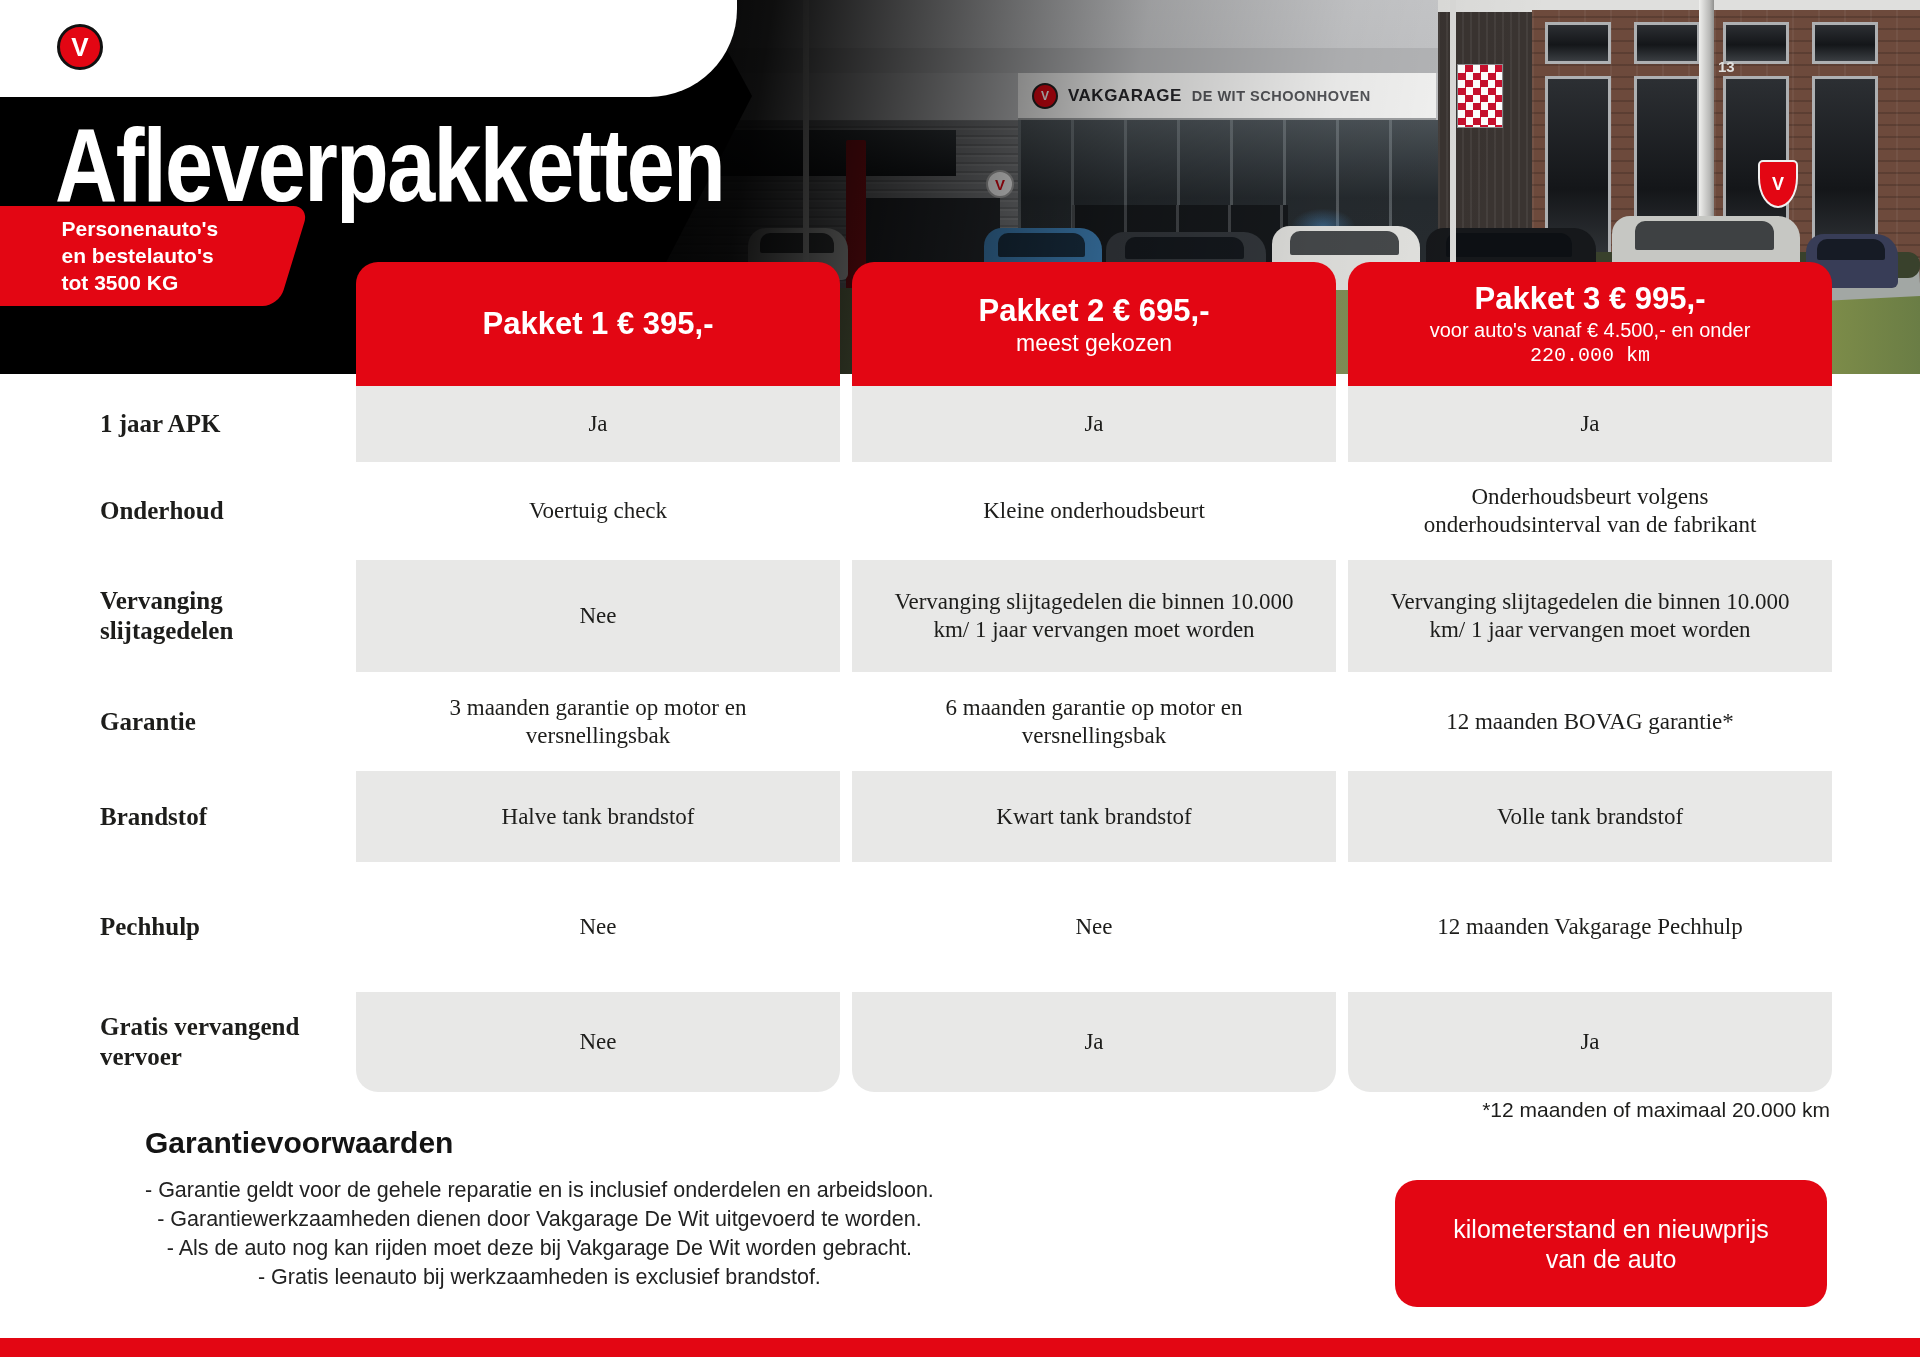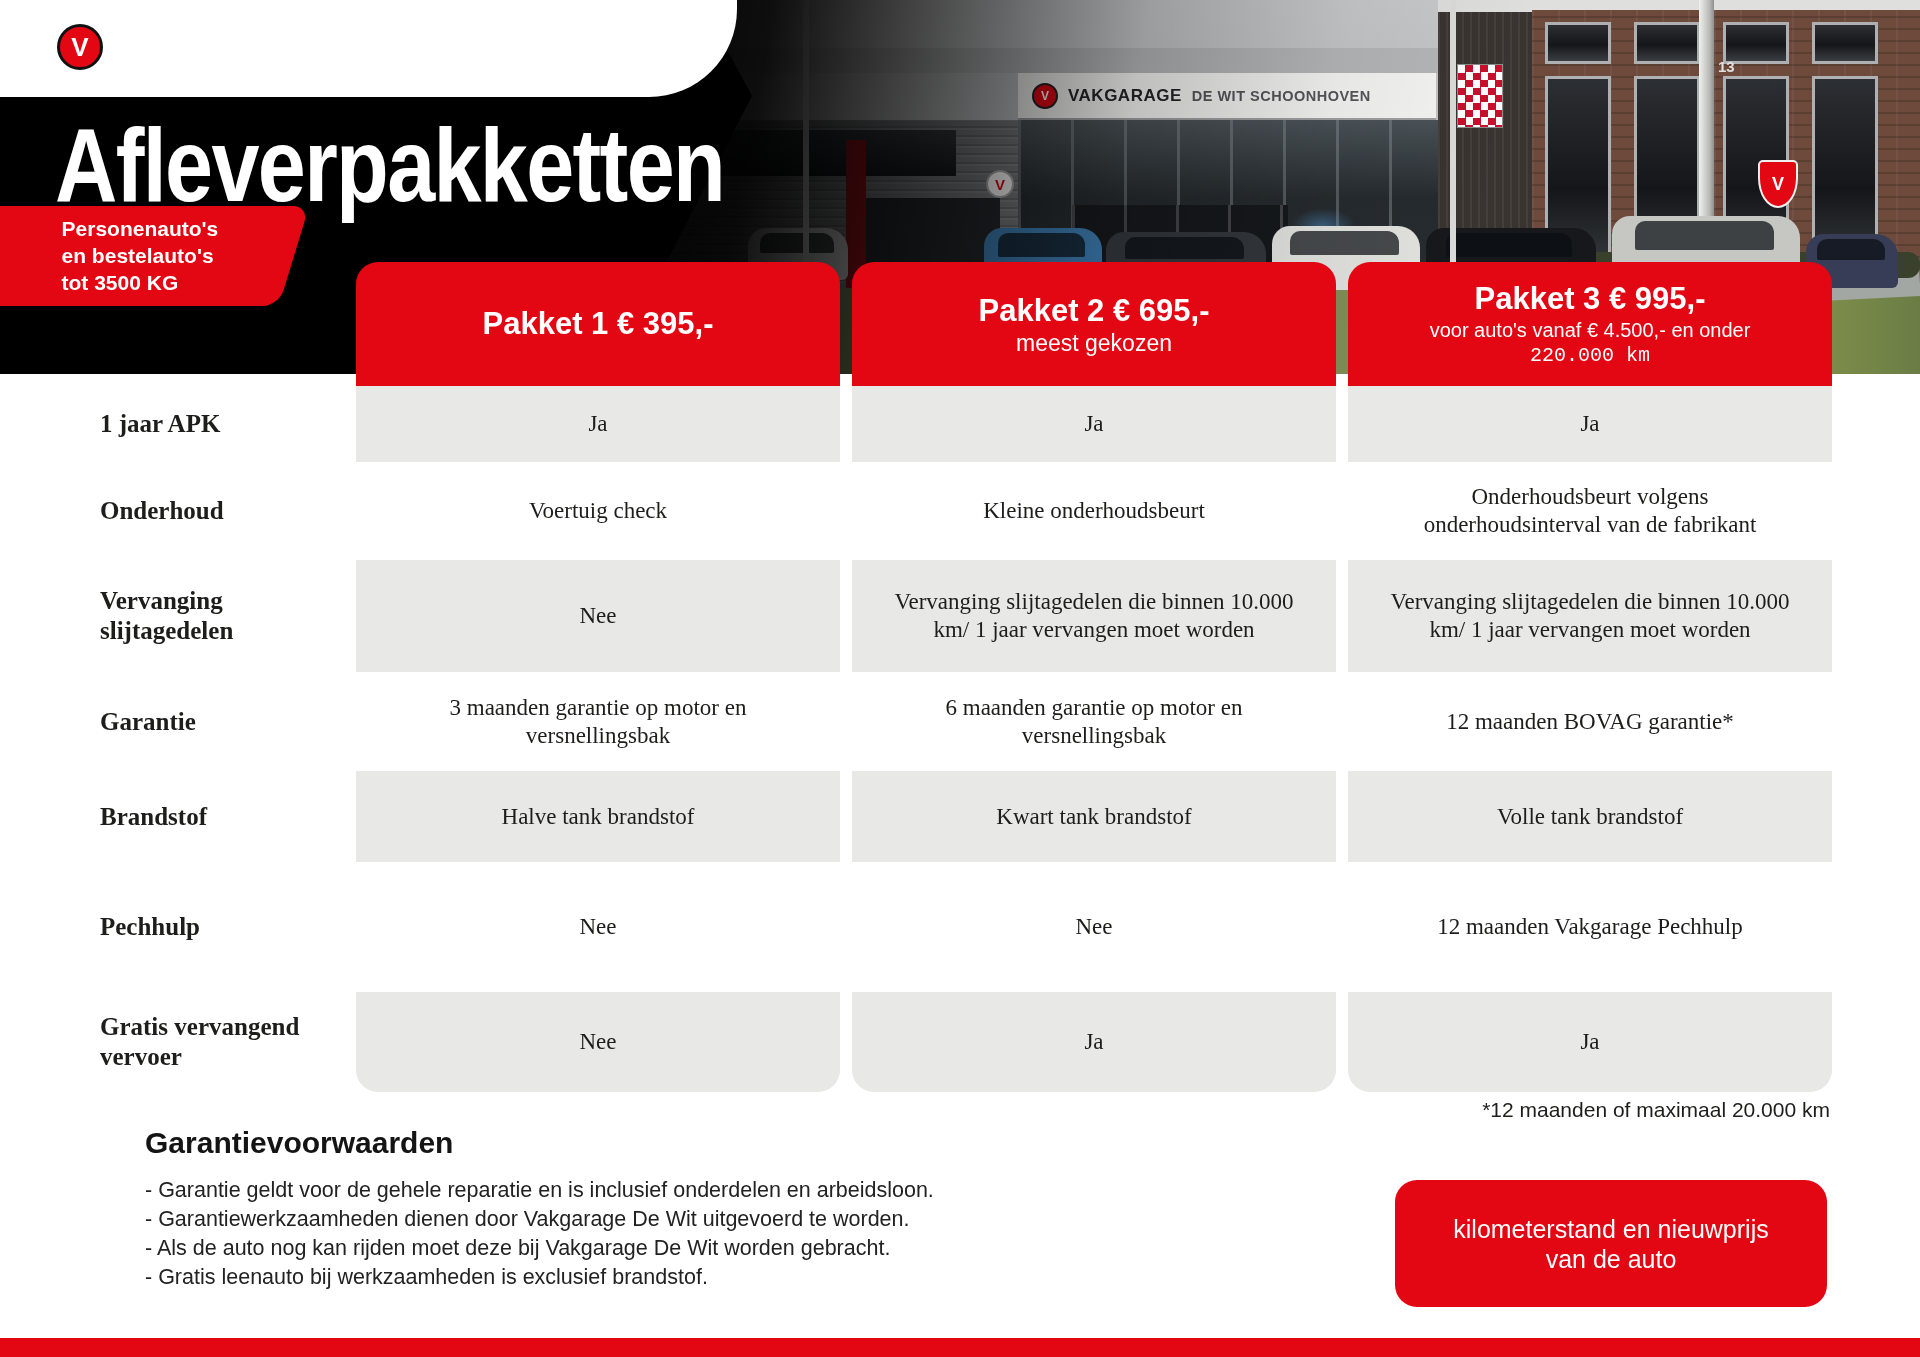--- a/index.html
+++ b/index.html
@@ -107,21 +107,21 @@
   .t-cell{width:484px;margin-right:12px;display:flex;align-items:center;justify-content:center;text-align:center;
      font-size:23px;line-height:28px;}
   .t-cell .ci{max-width:412px;}
   .t-row:nth-child(odd) .t-cell{background:var(--cell,#e8e8e7);}
   .t-row:nth-child(7) .t-cell{border-radius:0 0 22px 22px;}
 
   .footnote{position:absolute;left:1400px;top:1098px;width:430px;text-align:right;font-size:21px;color:#1d1d1b;}
 
   .warranty{position:absolute;left:97px;top:1126px;margin-left:48px;}
   .warranty h2{margin:0 0 16px 0;font-size:30px;font-weight:800;color:#141414;}
-  .warranty .witem{font-size:21.5px;line-height:29px;color:#222;}
+  .warranty .witem{font-size:21.5px;line-height:29px;color:#222;text-align:center;}
 
   .tariff{position:absolute;left:1395px;top:1180px;width:432px;height:127px;background:var(--red,#e30613);
      border-radius:22px;color:#fff;display:flex;flex-direction:column;align-items:center;justify-content:center;
      font-size:25px;line-height:30px;text-align:center;}
 
   .bottombar{position:absolute;left:0;top:1338px;width:1920px;height:19px;background:var(--red,#e30613);}
 </style>
 </head>
 <body>
 

